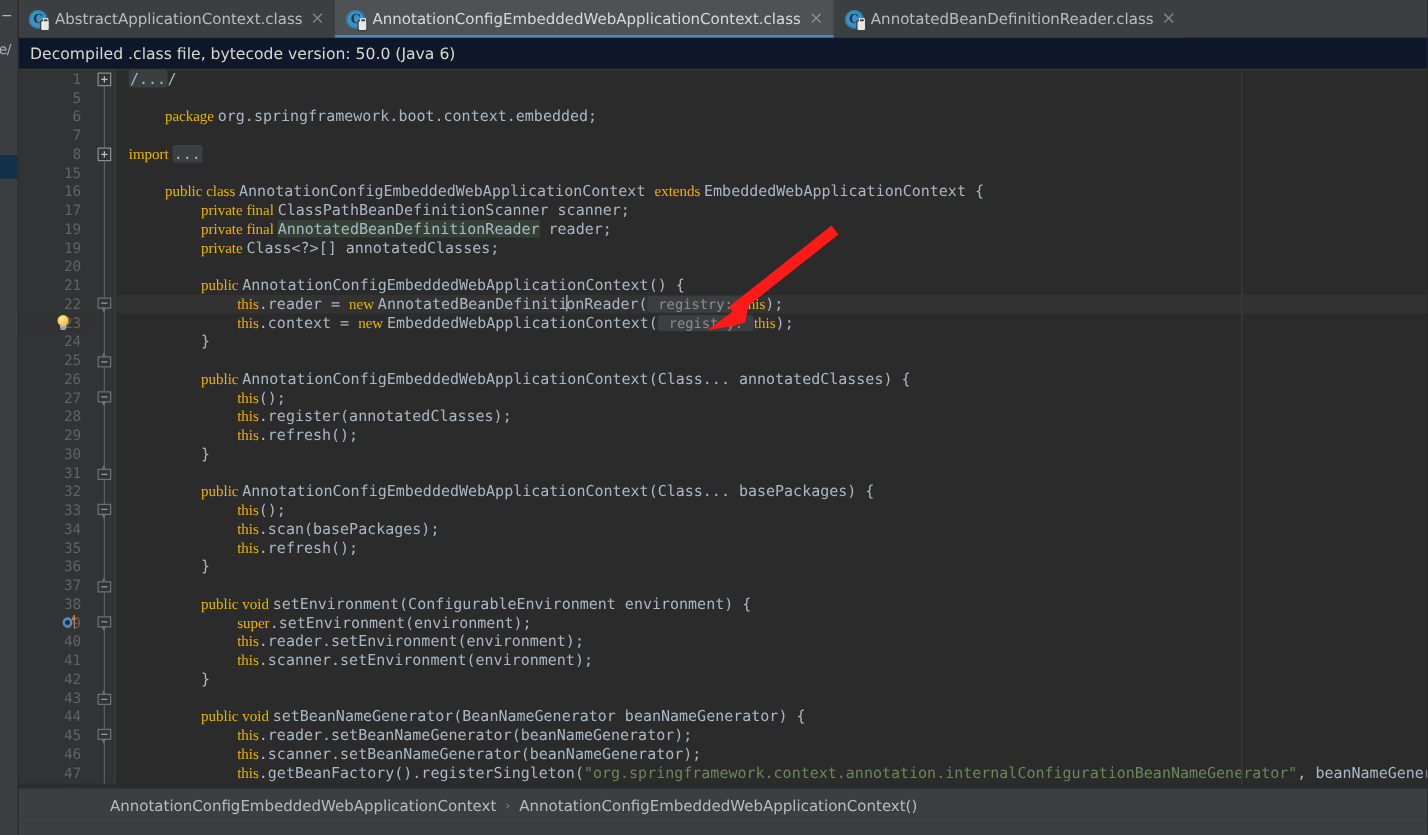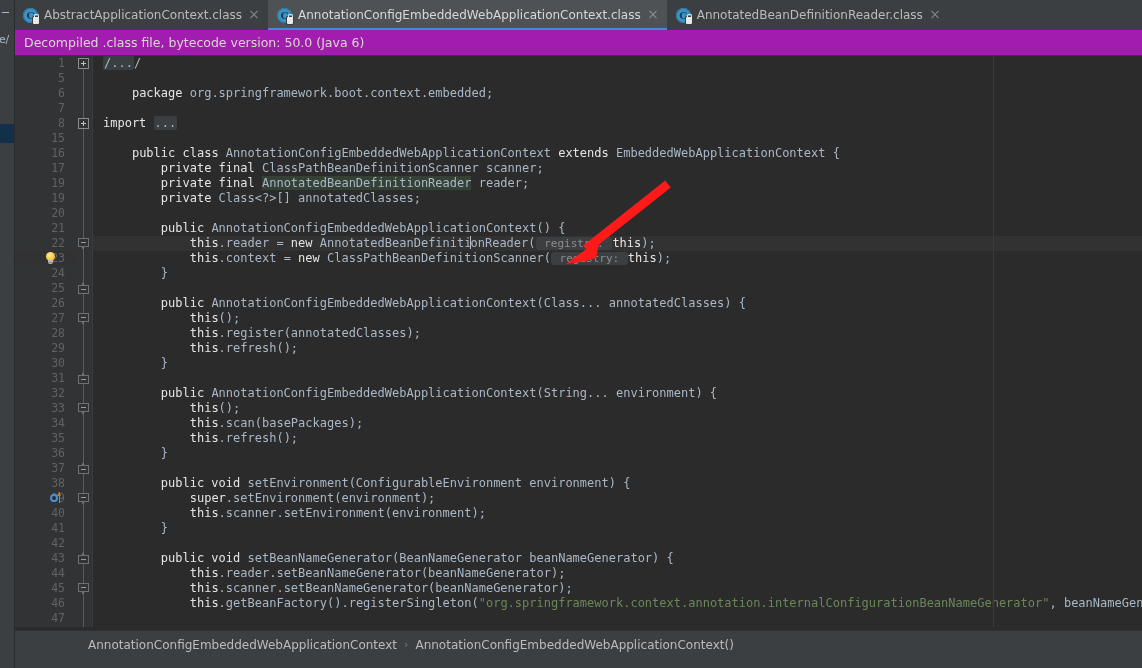--- a/index.html
+++ b/index.html
@@ -140,21 +140,21 @@
     width: 10px; height: 1px;
     background: #c4c4c4;
   }
   .tab-close::before { transform: rotate(45deg); }
   .tab-close::after  { transform: rotate(-45deg); }
 
   
   .banner {
     margin-left: 14px;
     height: 25px;
-    background: #a21caf;
+    background: #0f172a;
     border-bottom: 1px solid #3a3c27;
     display: flex;
     align-items: center;
     padding-left: 10px;
     font-size: 12.5px;
     color: #d9d9cf;
     flex: 0 0 auto;
     position: relative;
     z-index: 2;
   }
@@ -206,21 +206,21 @@
     font-size: 11.5px;
     position: relative;
   }
   .code {
     padding-left: 10px;
     color: #a9b7c6;
   }
   .cur-line { background: #323232; }
 
   
-  .kw   { color: #e5e5e5; }
+  .kw   { color: #eab308; font-family: Liberation Serif, serif; }
   .str  { color: #6a8759; }
   .plain{ color: #a9b7c6; }
   .fold-ph {
     background: #3a3f41;
     color: #a9b7c6;
     border-radius: 2px;
     padding: 0 1px;
   }
   .usage-hl { background: #344134; }
   .hint {
@@ -576,37 +576,38 @@
             <div class="row code"></div>
             <div class="row code"><span class="kw">import </span><span class="fold-ph">...</span></div>
             <div class="row code"></div>
             <div class="row code">    <span class="kw">public class </span><span class="plain">AnnotationConfigEmbeddedWebApplicationContext </span><span class="kw">extends </span><span class="plain">EmbeddedWebApplicationContext {</span></div>
             <div class="row code">        <span class="kw">private final </span><span class="plain">ClassPathBeanDefinitionScanner scanner;</span></div>
             <div class="row code">        <span class="kw">private final </span><span class="usage-hl">AnnotatedBeanDefinitionReader</span><span class="plain"> reader;</span></div>
             <div class="row code">        <span class="kw">private </span><span class="plain">Class&lt;?&gt;[] annotatedClasses;</span></div>
             <div class="row code"></div>
             <div class="row code">        <span class="kw">public </span><span class="plain">AnnotationConfigEmbeddedWebApplicationContext() {</span></div>
             <div class="row code cur-line">            <span class="kw">this</span><span class="plain">.reader = </span><span class="kw">new </span><span class="plain">AnnotatedBeanDefiniti</span><span class="caret"></span><span class="plain">onReader(</span><span class="hint"> registry: </span><span class="kw">this</span><span class="plain">);</span></div>
-            <div class="row code">            <span class="kw">this</span><span class="plain">.context = </span><span class="kw">new </span><span class="plain">ClassPathBeanDefinitionScanner(</span><span class="hint"> registry: </span><span class="kw">this</span><span class="plain">);</span></div>
+            <div class="row code">            <span class="kw">this</span><span class="plain">.context = </span><span class="kw">new </span><span class="plain">EmbeddedWebApplicationContext(</span><span class="hint"> registry: </span><span class="kw">this</span><span class="plain">);</span></div>
             <div class="row code">        <span class="plain">}</span></div>
             <div class="row code"></div>
             <div class="row code">        <span class="kw">public </span><span class="plain">AnnotationConfigEmbeddedWebApplicationContext(Class... annotatedClasses) {</span></div>
             <div class="row code">            <span class="kw">this</span><span class="plain">();</span></div>
             <div class="row code">            <span class="kw">this</span><span class="plain">.register(annotatedClasses);</span></div>
             <div class="row code">            <span class="kw">this</span><span class="plain">.refresh();</span></div>
             <div class="row code">        <span class="plain">}</span></div>
             <div class="row code"></div>
-            <div class="row code">        <span class="kw">public </span><span class="plain">AnnotationConfigEmbeddedWebApplicationContext(String... environment) {</span></div>
+            <div class="row code">        <span class="kw">public </span><span class="plain">AnnotationConfigEmbeddedWebApplicationContext(Class... basePackages) {</span></div>
             <div class="row code">            <span class="kw">this</span><span class="plain">();</span></div>
             <div class="row code">            <span class="kw">this</span><span class="plain">.scan(basePackages);</span></div>
             <div class="row code">            <span class="kw">this</span><span class="plain">.refresh();</span></div>
             <div class="row code">        <span class="plain">}</span></div>
             <div class="row code"></div>
             <div class="row code">        <span class="kw">public void </span><span class="plain">setEnvironment(ConfigurableEnvironment environment) {</span></div>
             <div class="row code">            <span class="kw">super</span><span class="plain">.setEnvironment(environment);</span></div>
+            <div class="row code">            <span class="kw">this</span><span class="plain">.reader.setEnvironment(environment);</span></div>
             <div class="row code">            <span class="kw">this</span><span class="plain">.scanner.setEnvironment(environment);</span></div>
             <div class="row code">        <span class="plain">}</span></div>
             <div class="row code"></div>
             <div class="row code">        <span class="kw">public void </span><span class="plain">setBeanNameGenerator(BeanNameGenerator beanNameGenerator) {</span></div>
             <div class="row code">            <span class="kw">this</span><span class="plain">.reader.setBeanNameGenerator(beanNameGenerator);</span></div>
             <div class="row code">            <span class="kw">this</span><span class="plain">.scanner.setBeanNameGenerator(beanNameGenerator);</span></div>
             <div class="row code">            <span class="kw">this</span><span class="plain">.getBeanFactory().registerSingleton(</span><span class="str">"org.springframework.context.annotation.internalConfigurationBeanNameGenerator"</span><span class="plain">, beanNameGenerator);</span></div>
           </div>
       </div>
     </div>

